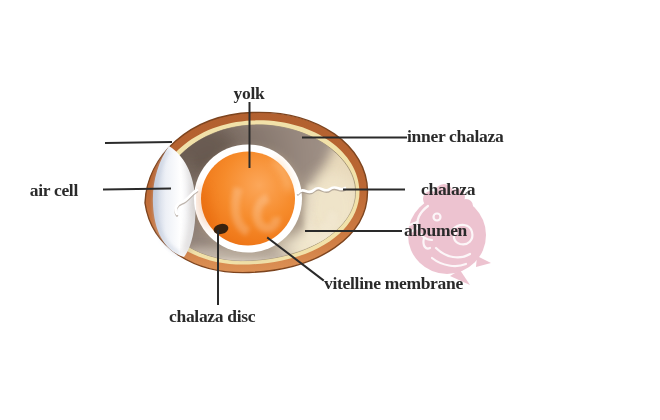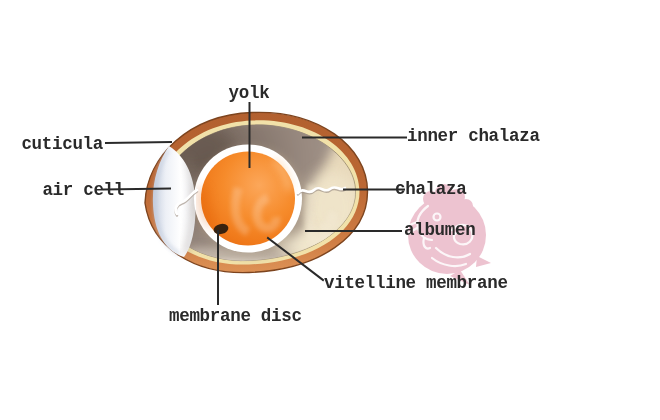--- a/index.html
+++ b/index.html
@@ -1,30 +1,30 @@
 <!DOCTYPE html>
 <html><head>
 <meta charset="utf-8">
 <style>
   html,body{margin:0;padding:0;background:#fff;}
   #canvas{
     position:relative;width:660px;height:420px;background:#ffffff;overflow:hidden;
-    font-family:Liberation Mono, monospace;
+    font-family:Liberation Serif, serif;
   }
   #diagram-svg{position:absolute;left:0;top:0;}
   .lbl{
     position:absolute;font-size:17.5px;font-weight:600;letter-spacing:-0.3px;
     color:#2a2a2a;line-height:18px;white-space:nowrap;
   }
   .lbl.right{text-align:right;}
   #lbl-yolk{left:209px;top:84px;width:80px;text-align:center;}
   #lbl-cuticula{right:557px;top:135px;}
-  #lbl-aircell{right:536px;top:181px;}
+  #lbl-aircell{right:582px;top:181px;}
   #lbl-innermembrane{left:407px;top:127px;}
-  #lbl-chalaza{left:395px;top:180px;}
+  #lbl-chalaza{left:421px;top:180px;}
   #lbl-albumen{left:404px;top:221px;}
   #lbl-vitelline{left:324px;top:274px;}
   #lbl-germinal{left:169px;top:307px;}
 </style>
 </head>
 <body>
 
 <div id="canvas">
 
   <svg id="diagram-svg" width="660" height="420" viewBox="0 0 660 420">
@@ -150,21 +150,20 @@
       <line x1="104" y1="189.5" x2="170" y2="188.5"></line>
       <line x1="303" y1="137.5" x2="406" y2="137.5"></line>
       <line x1="344" y1="189.5" x2="404" y2="189.5"></line>
       <line x1="306" y1="231" x2="401" y2="231"></line>
       <line x1="268" y1="238" x2="323" y2="280"></line>
       <line x1="218" y1="231" x2="218" y2="304"></line>
     </g>
   </svg>
 
   <div id="lbl-yolk" class="lbl">yolk</div>
-  <div id="lbl-cuticula" class="lbl right">cuticula</div>
   <div id="lbl-aircell" class="lbl right">air cell</div>
   <div id="lbl-innermembrane" class="lbl">inner chalaza</div>
   <div id="lbl-chalaza" class="lbl">chalaza</div>
   <div id="lbl-vitelline" class="lbl">vitelline membrane</div>
   <div id="lbl-albumen" class="lbl">albumen</div>
-  <div id="lbl-germinal" class="lbl">membrane disc</div>
+  <div id="lbl-germinal" class="lbl">chalaza disc</div>
 
 </div>
 
 </body></html>

